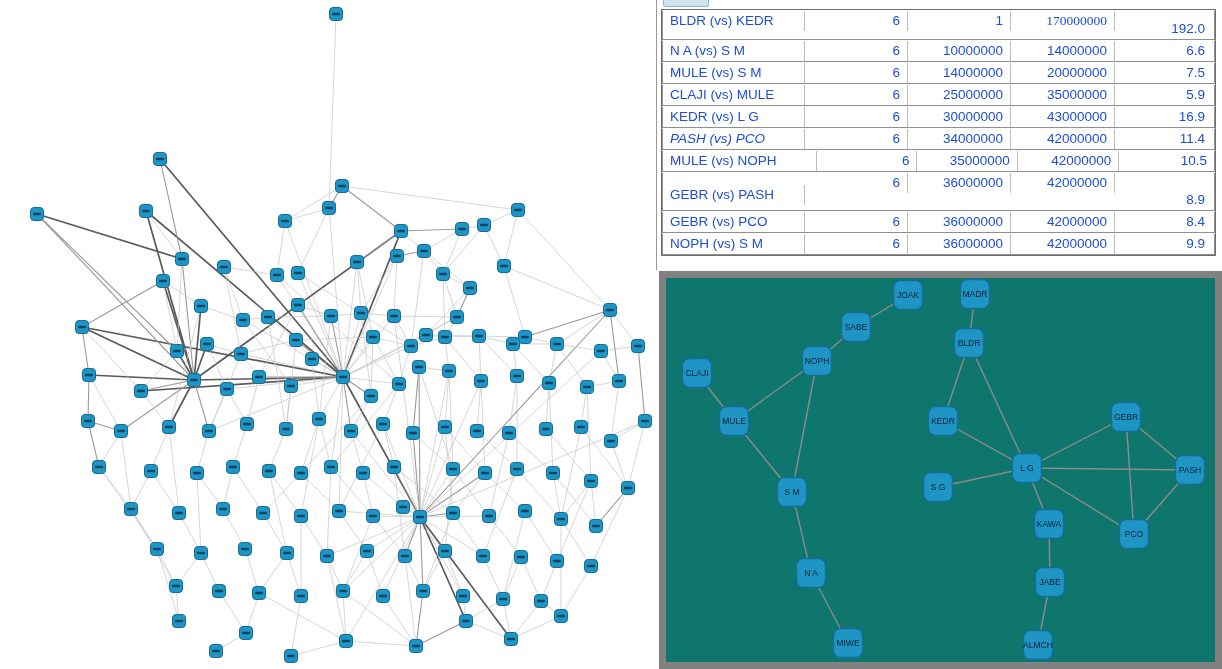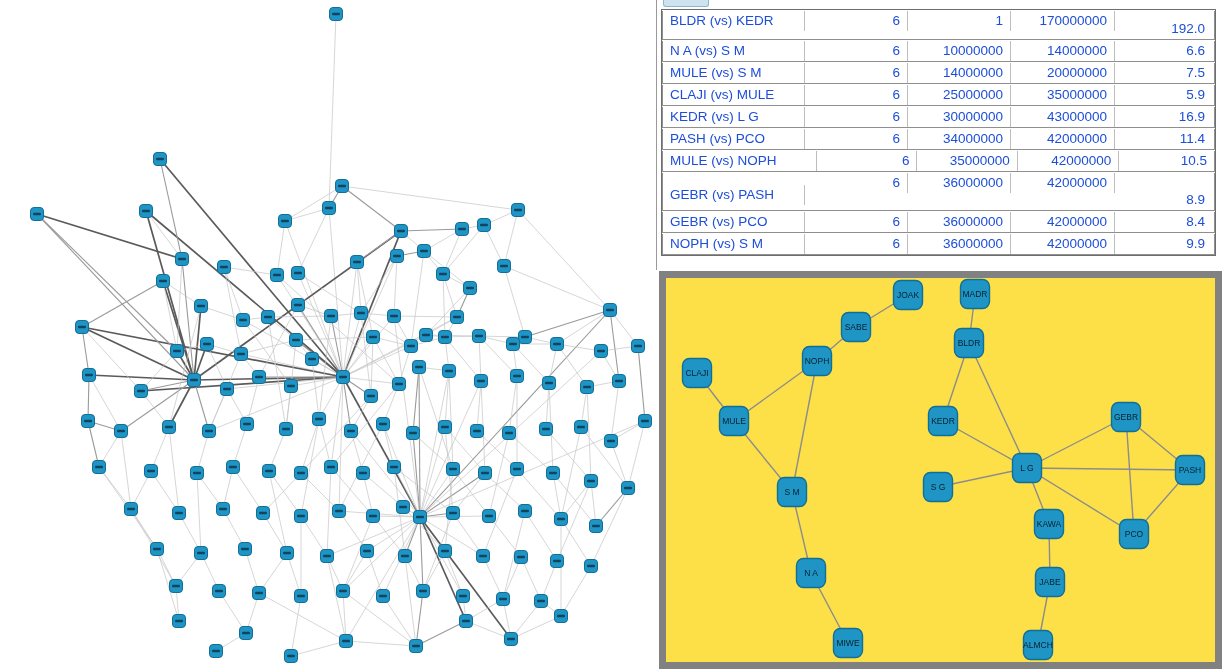--- a/index.html
+++ b/index.html
@@ -22,21 +22,21 @@
   .hdr-cell:last-child{border-right:none;}
   .filter-glyph{font-size:12px;color:#2b3a4a;margin-right:4px;}
   .t-row{display:flex;border:1px solid #8f8f8f;border-top:none;margin-top:1px;background:#fff;}
   .t-cell{height:20px;line-height:20px;font-size:13.5px;color:#1d4ed8;box-sizing:border-box;
           padding:0 7px;border-right:1px solid #bdbdbd;white-space:nowrap;overflow:hidden;}
   .t-cell:last-child{border-right:none;}
   .al{text-align:left;} .ar{text-align:right;}
 
   
   #detail-panel{position:absolute;left:659px;top:271px;width:563px;height:398px;box-sizing:border-box;
-                border:7px solid #818181;background:#fde047;}
+                border:7px solid #818181;background:#0f766e;}
   #detail-svg{display:block;}
 
   svg{shape-rendering:geometricPrecision;}
   text{font-family:"Liberation Sans",sans-serif;}
 </style>
 </head>
 <body>
 
 <div id="main-graph-panel">
   <svg id="main-svg" width="656" height="669">
@@ -932,21 +932,21 @@
 </div>
 
 <div id="table-panel">
   <div id="tab-fragment"></div>
   <div id="shared-table">
     <div id="table-body">
         <div class="t-row">
           <div class="t-cell al" style="width: 142px;">BLDR (vs) KEDR</div>
           <div class="t-cell ar" style="width: 103px;">6</div>
           <div class="t-cell ar" style="width: 103px;">1</div>
-          <div class="t-cell ar" style="width: 104px;">170000000</div>
+          <div class="t-cell ar" style="width: 104px; font-family: Liberation Serif, serif;">170000000</div>
           <div class="t-cell ar" style="width: 97px; margin-top: 8px;">192.0</div>
         </div>
         <div class="t-row">
           <div class="t-cell al" style="width: 142px;">N A (vs) S M</div>
           <div class="t-cell ar" style="width: 103px;">6</div>
           <div class="t-cell ar" style="width: 103px;">10000000</div>
           <div class="t-cell ar" style="width: 104px;">14000000</div>
           <div class="t-cell ar" style="width: 97px;">6.6</div>
         </div>
         <div class="t-row">
@@ -964,21 +964,21 @@
           <div class="t-cell ar" style="width: 97px;">5.9</div>
         </div>
         <div class="t-row">
           <div class="t-cell al" style="width: 142px;">KEDR (vs) L G</div>
           <div class="t-cell ar" style="width: 103px;">6</div>
           <div class="t-cell ar" style="width: 103px;">30000000</div>
           <div class="t-cell ar" style="width: 104px;">43000000</div>
           <div class="t-cell ar" style="width: 97px;">16.9</div>
         </div>
         <div class="t-row">
-          <div class="t-cell al" style="width: 142px;">PASH (vs) PCO</div>
+          <div class="t-cell al" style="width: 142px; font-style: italic;">PASH (vs) PCO</div>
           <div class="t-cell ar" style="width: 103px;">6</div>
           <div class="t-cell ar" style="width: 103px;">34000000</div>
           <div class="t-cell ar" style="width: 104px;">42000000</div>
           <div class="t-cell ar" style="width: 97px;">11.4</div>
         </div>
         <div class="t-row">
           <div class="t-cell al" style="width: 158px;">MULE (vs) NOPH</div>
           <div class="t-cell ar" style="width: 103px;">6</div>
           <div class="t-cell ar" style="width: 103px;">35000000</div>
           <div class="t-cell ar" style="width: 104px;">42000000</div>

